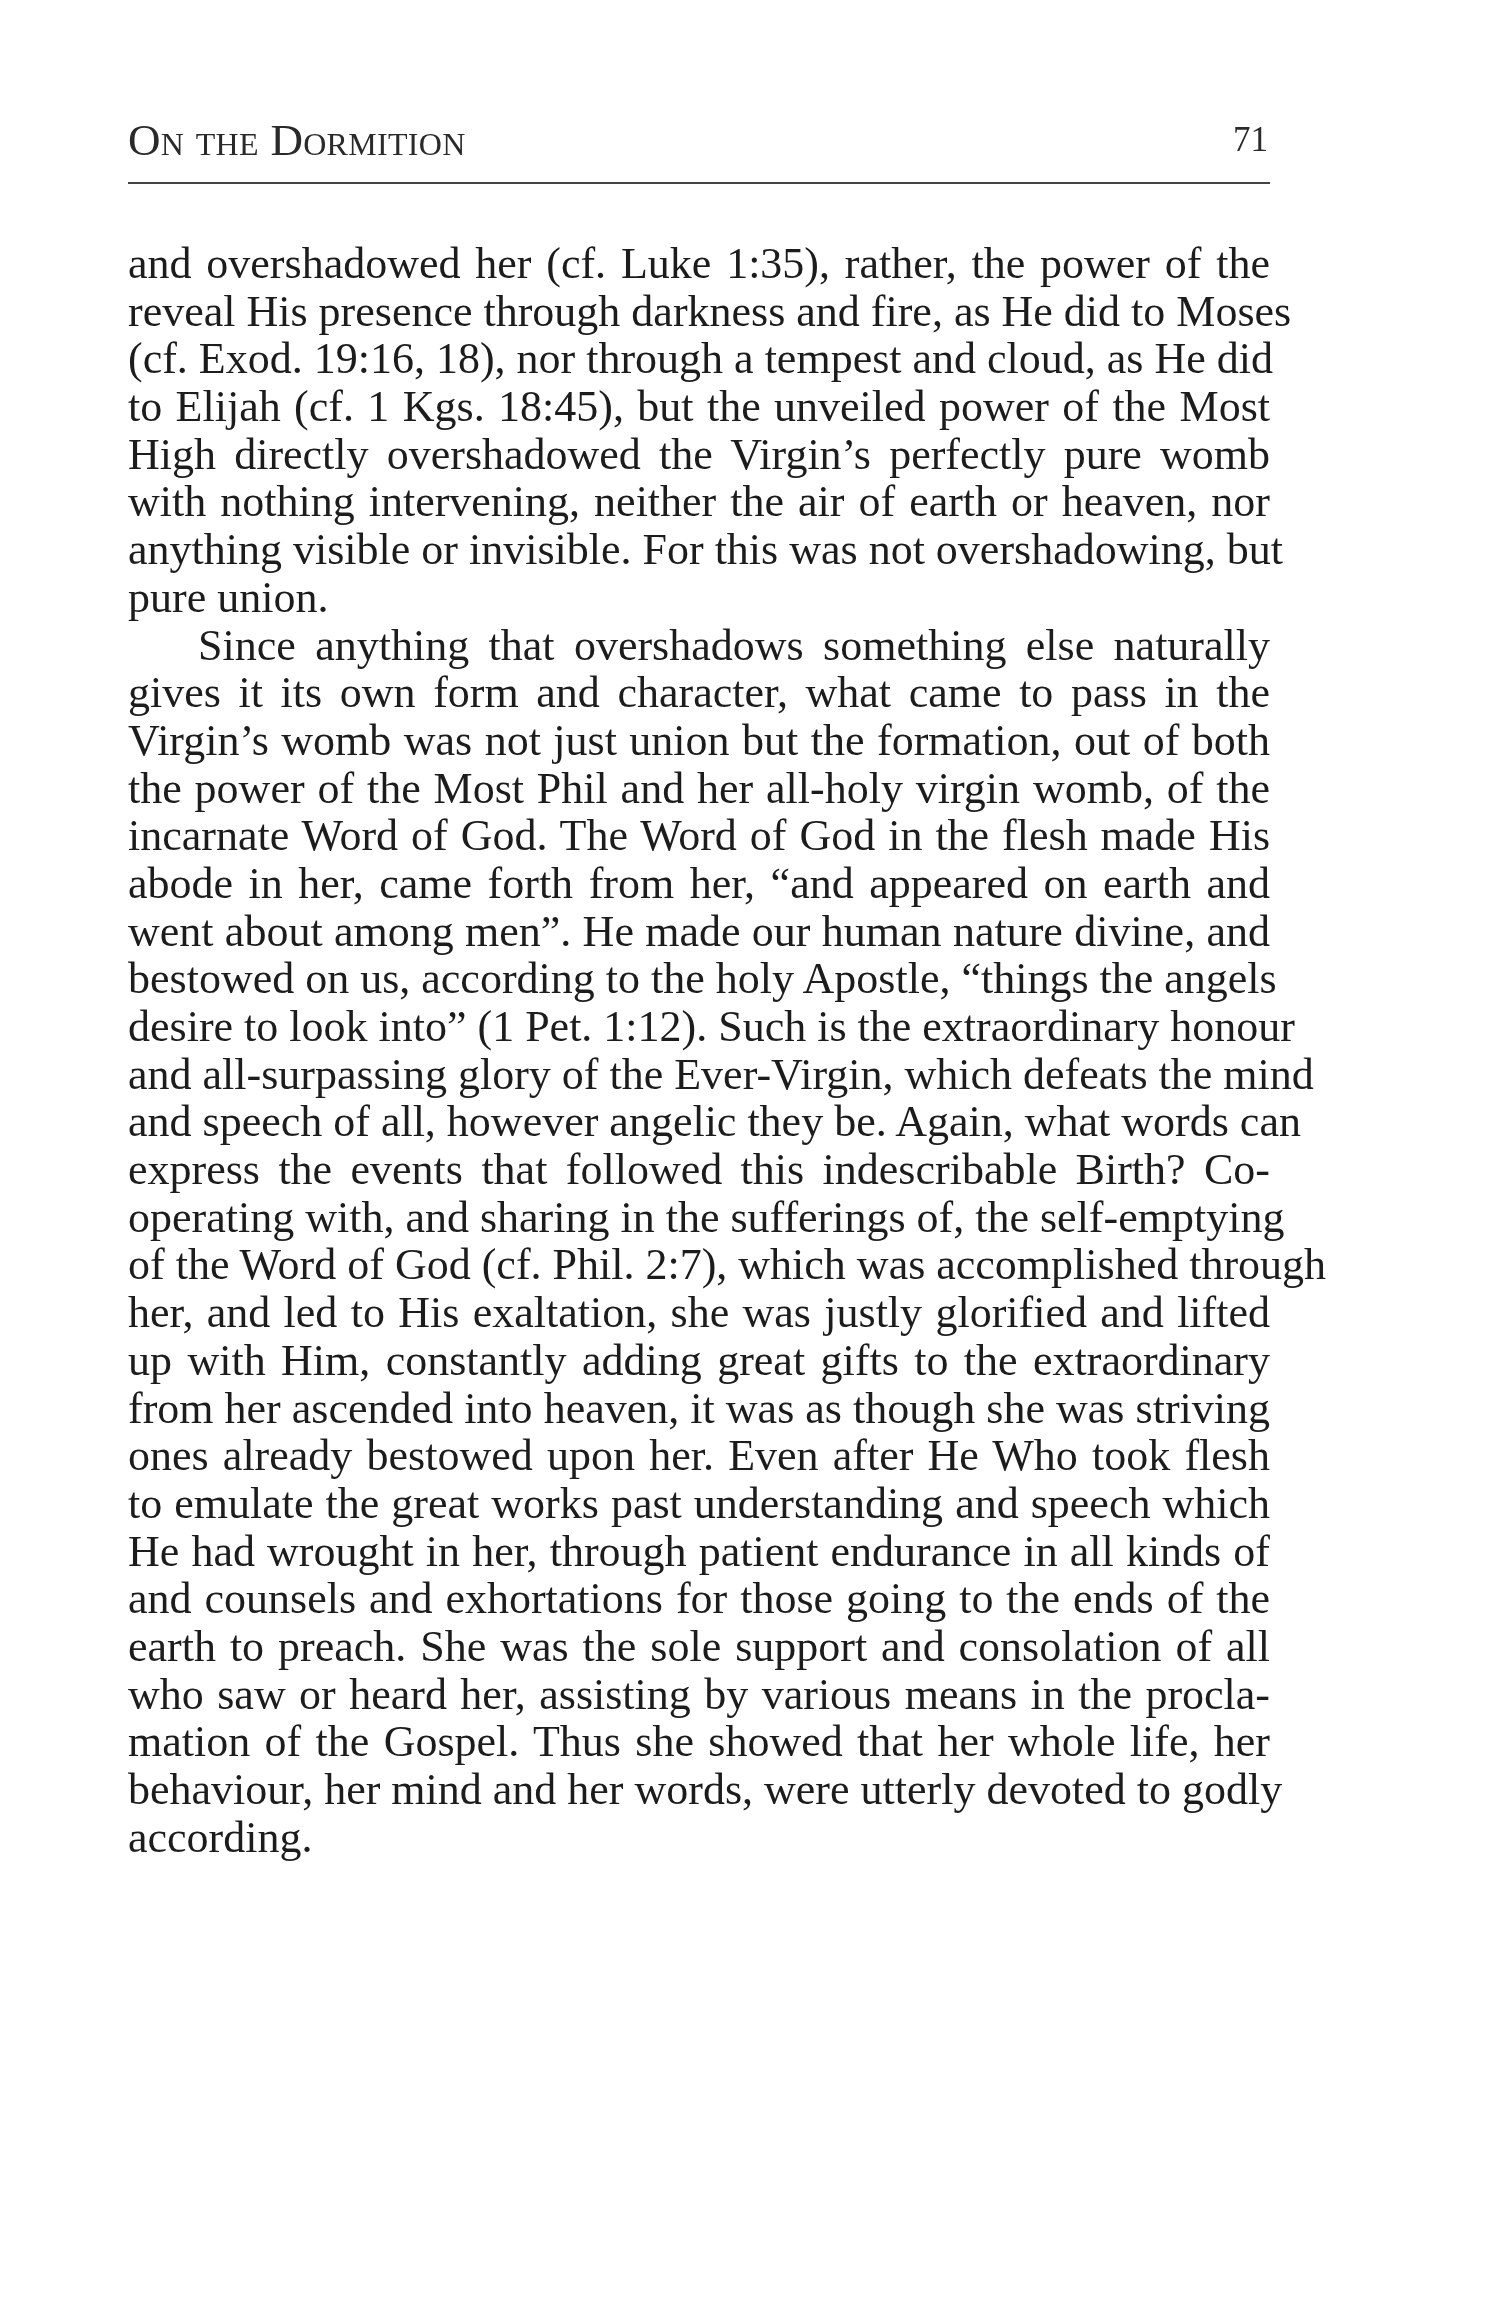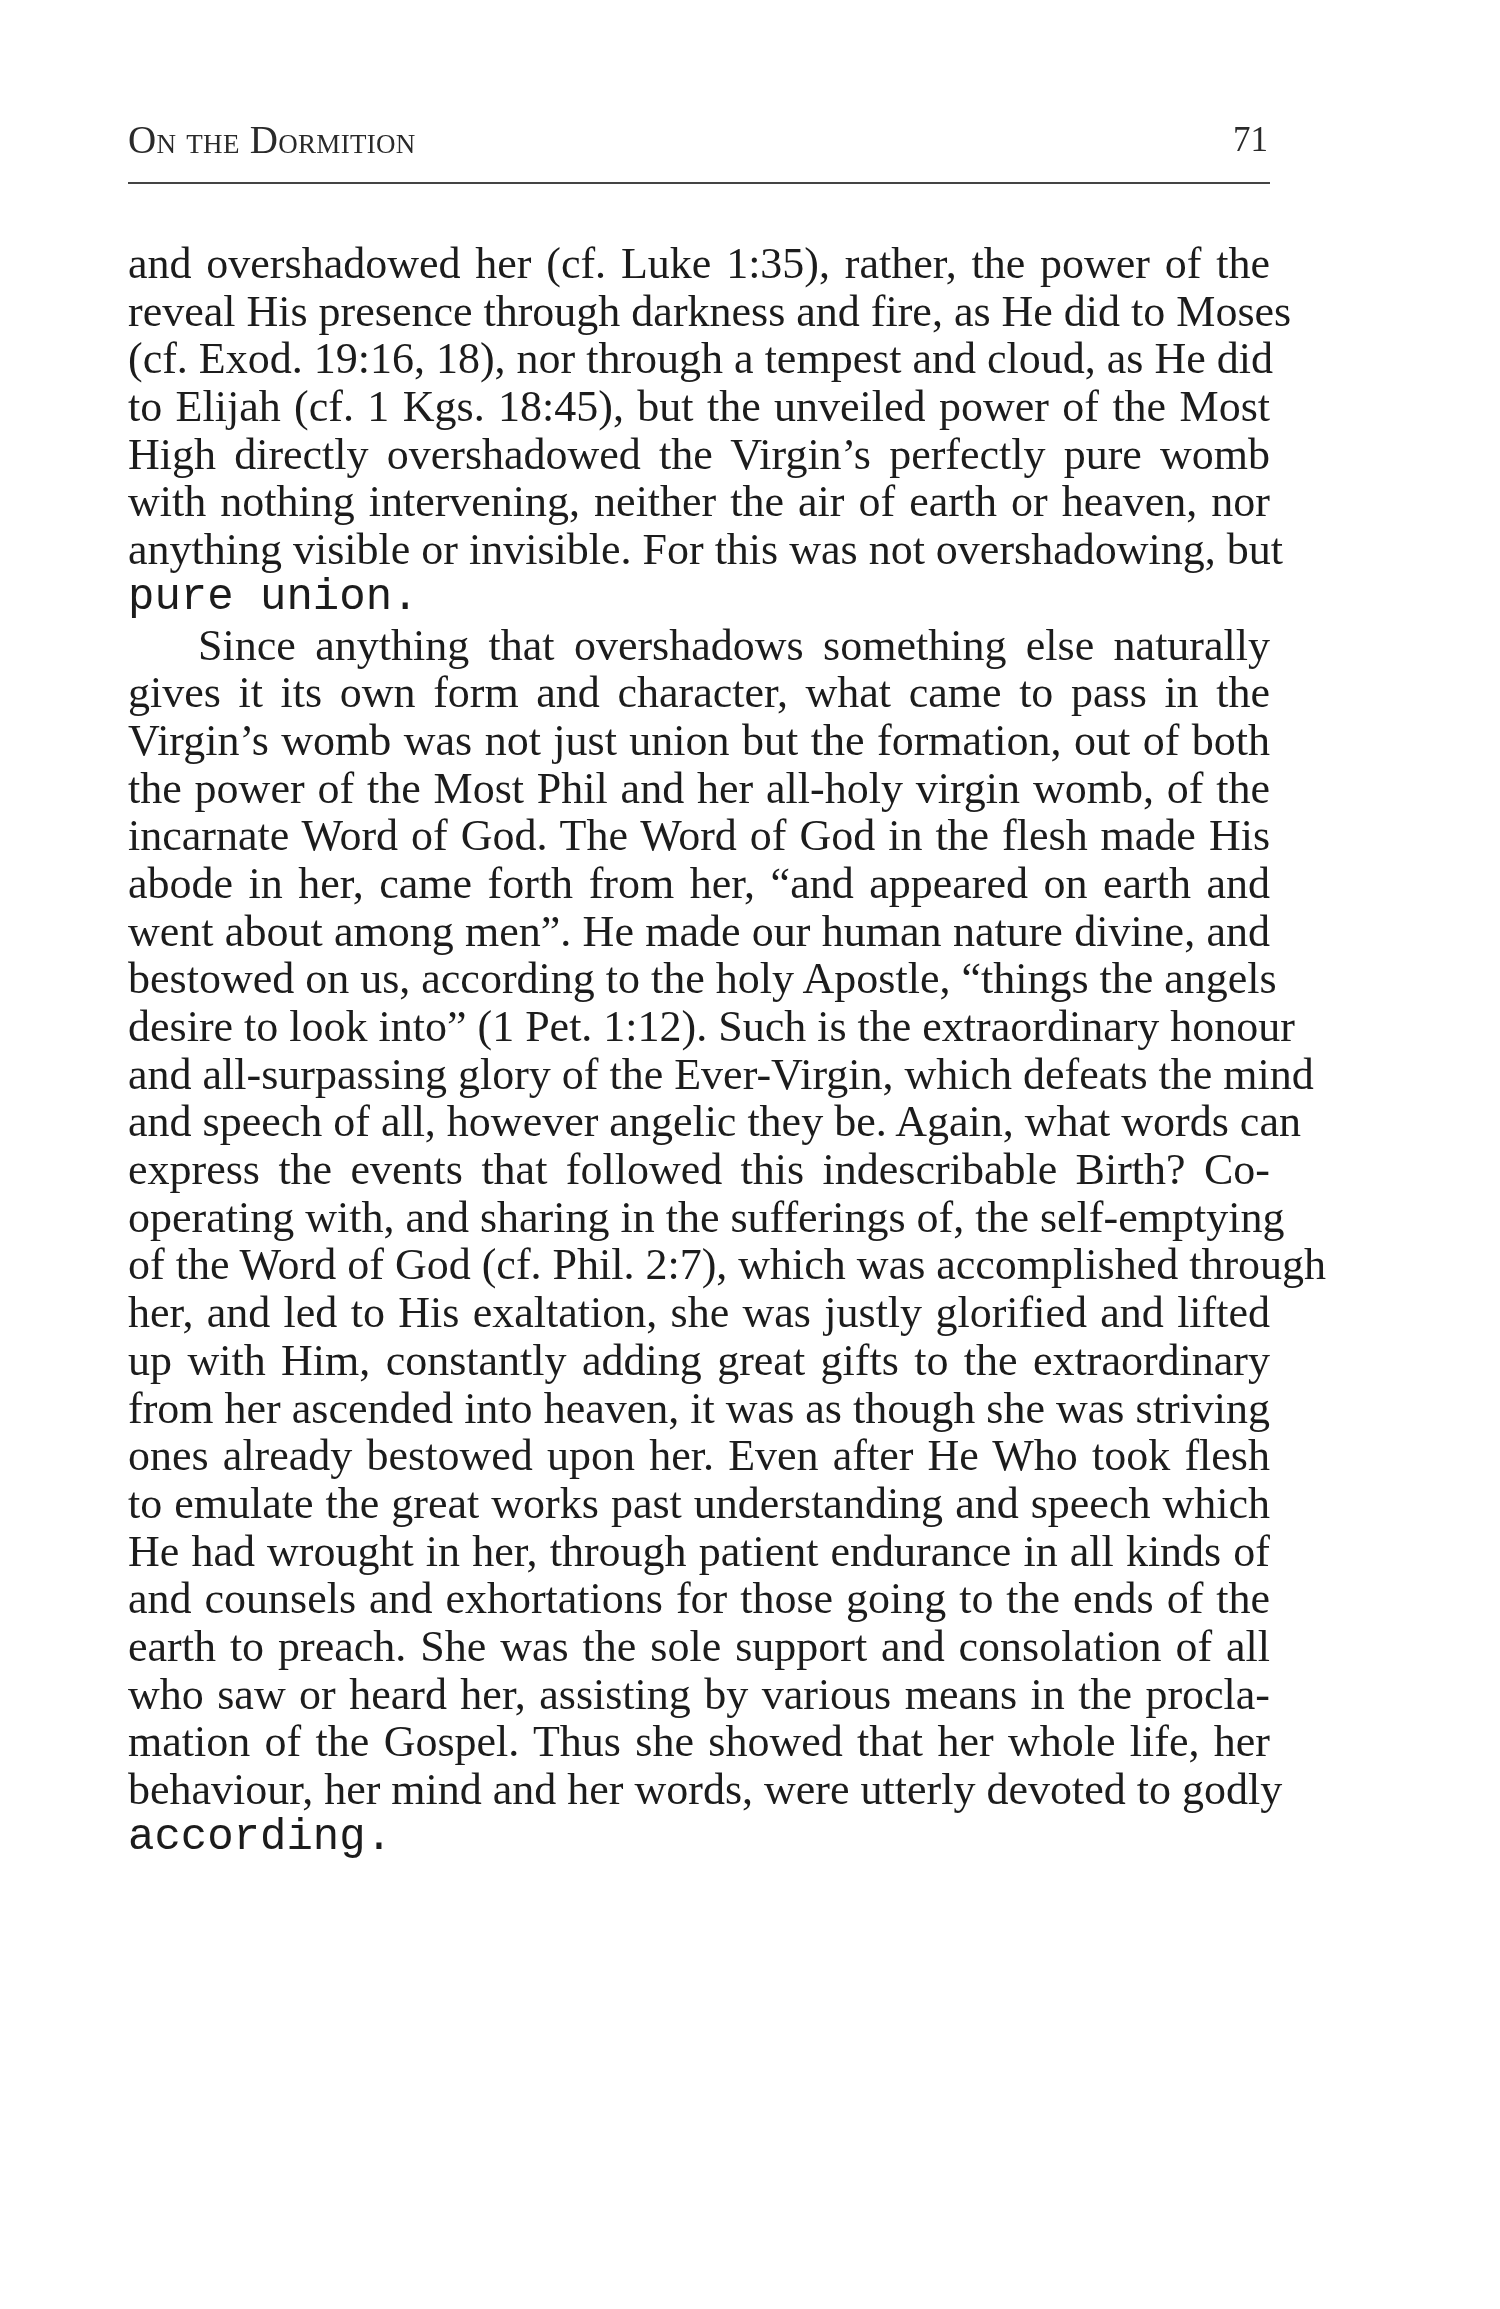--- a/index.html
+++ b/index.html
@@ -1,26 +1,26 @@
 <!DOCTYPE html>
 <html><head>
 <meta charset="utf-8">
 <style>
   html, body { margin: 0; padding: 0; background: #ffffff; }
   body { width: 1500px; height: 2309px; position: relative; overflow: hidden;
          font-family: "Liberation Serif", "DejaVu Serif", serif; color: #1c1c1c; }
   .running-head { position: absolute; left: 128px; top: 118px; width: 1142px; height: 44px; }
-  .head-title { position: absolute; left: 0; top: 0; font-size: 39px; font-variant: small-caps;
+  .head-title { position: absolute; left: 0; top: 0; font-size: 45px; font-variant: small-caps;
                 letter-spacing: 0.3px; color: #2a2a2a; line-height: 44px; }
   .page-num { position: absolute; right: 2px; top: 0; font-size: 35px; line-height: 44px; color: #2a2a2a; }
   .rule { position: absolute; left: 128px; top: 182px; width: 1142px; height: 0; border-top: 2px solid #444; }
   .body-text { position: absolute; left: 128px; top: 240px; width: 1142px; }
   .line { display: block; height: 47.7px; line-height: 47.7px; font-size: 44px; white-space: nowrap;
           text-align: justify; text-align-last: justify; }
-  .line.last { text-align-last: left; font-family: Liberation Mono, monospace; }
+  .line.last { text-align-last: left; }
   .line.indent { padding-left: 70px; }
 </style>
 </head>
 <body>
 
 <div class="running-head">
   <span class="head-title">On the Dormition</span>
   <span class="page-num">71</span>
 </div>
 <div class="rule"></div>

